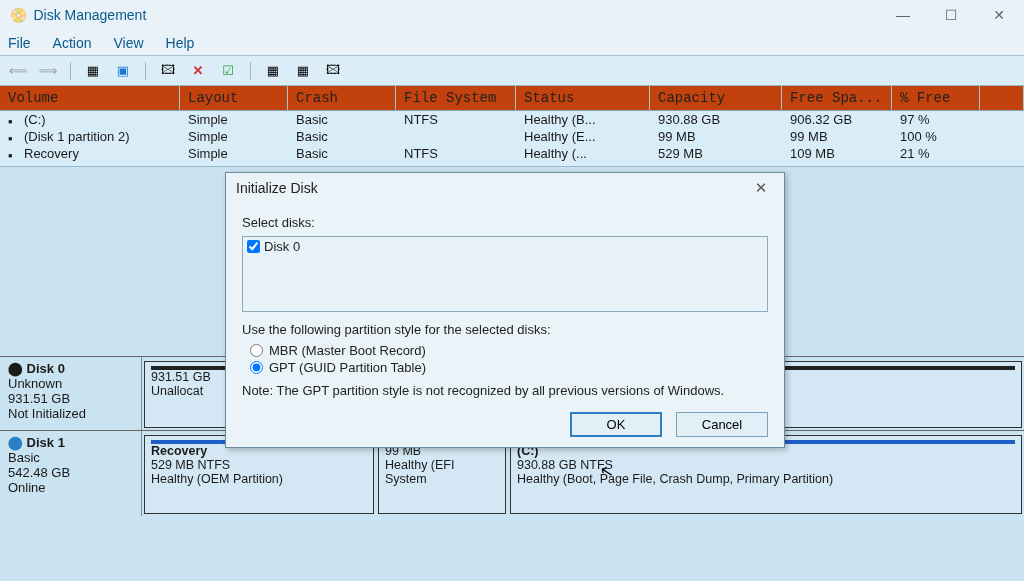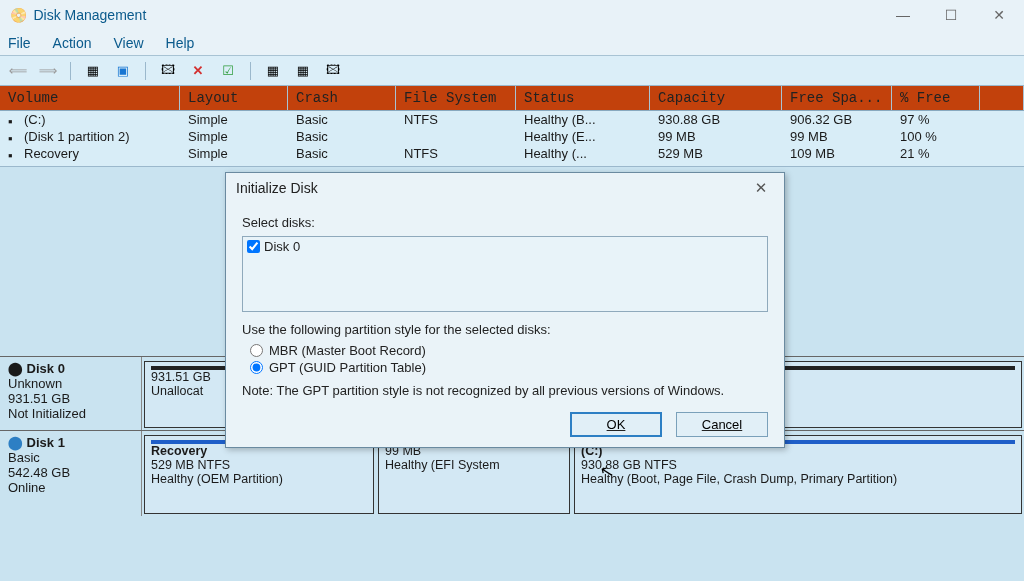--- a/index.html
+++ b/index.html
@@ -47,21 +47,21 @@
   .dialog-mask { position: absolute; inset: 0; pointer-events: none; }
   .dialog { position: absolute; left: 225px; top: 172px; width: 560px; background: #eaf3f8; border: 1px solid #6a8aa0; box-shadow: 2px 2px 6px rgba(0,0,0,0.25); pointer-events: auto; }
   .dialog-title { height: 30px; display: flex; align-items: center; padding: 0 10px; font-size: 14px; color: #222; }
   .dialog-title .dt { flex: 1; }
   .dialog-title .x { width: 26px; text-align: center; color: #555; cursor: pointer; font-size: 15px; }
   .dialog-body { padding: 6px 16px 10px; font-size: 13px; color: #222; }
   .dialog-body p { margin: 6px 0; }
   .disk-list { border: 1px solid #8fa9bc; background: #e8f3f9; height: 76px; padding: 2px 4px; margin: 2px 0 10px; }
   .disk-list label { display: flex; align-items: center; gap: 4px; }
   .radio-row { display: flex; align-items: center; gap: 6px; margin: 2px 0 2px 8px; }
-  .dialog-buttons { display: flex; justify-content: flex-end; gap: 14px; margin-top: 14px; text-decoration: underline; }
+  .dialog-buttons { display: flex; justify-content: flex-end; gap: 14px; margin-top: 14px; }
   .dialog-buttons button { width: 92px; height: 25px; font-size: 13px; background: #e1eff7; border: 1px solid #7aa0ba; }
   .dialog-buttons button.primary { border: 2px solid #2d7fc4; }
   .cursor { position: absolute; left: 600px; top: 462px; font-size: 16px; color: #000; transform: rotate(-12deg); }
 
   .icon-box { width: 12px; height: 12px; display: inline-block; }
 </style>
 </head>
 <body>
 
 <div class="titlebar">
@@ -190,21 +190,21 @@
       <div>542.48 GB</div>
       <div>Online</div>
     </div>
     <div class="disk-right">
       <div class="part-box" style="width:230px">
         <div class="part-strip strip-blue"></div>
         <div class="ttl">Recovery</div>
         <div>529 MB NTFS</div>
         <div>Healthy (OEM Partition)</div>
       </div>
-      <div class="part-box" style="width:192px">
+      <div class="part-box" style="width:128px">
         <div class="part-strip strip-blue"></div>
         <div class="ttl"></div>
         <div>99 MB</div>
         <div>Healthy (EFI System</div>
       </div>
       <div class="part-box" style="flex:1">
         <div class="part-strip strip-blue"></div>
         <div class="ttl">(C:)</div>
         <div>930.88 GB NTFS</div>
         <div>Healthy (Boot, Page File, Crash Dump, Primary Partition)</div>

